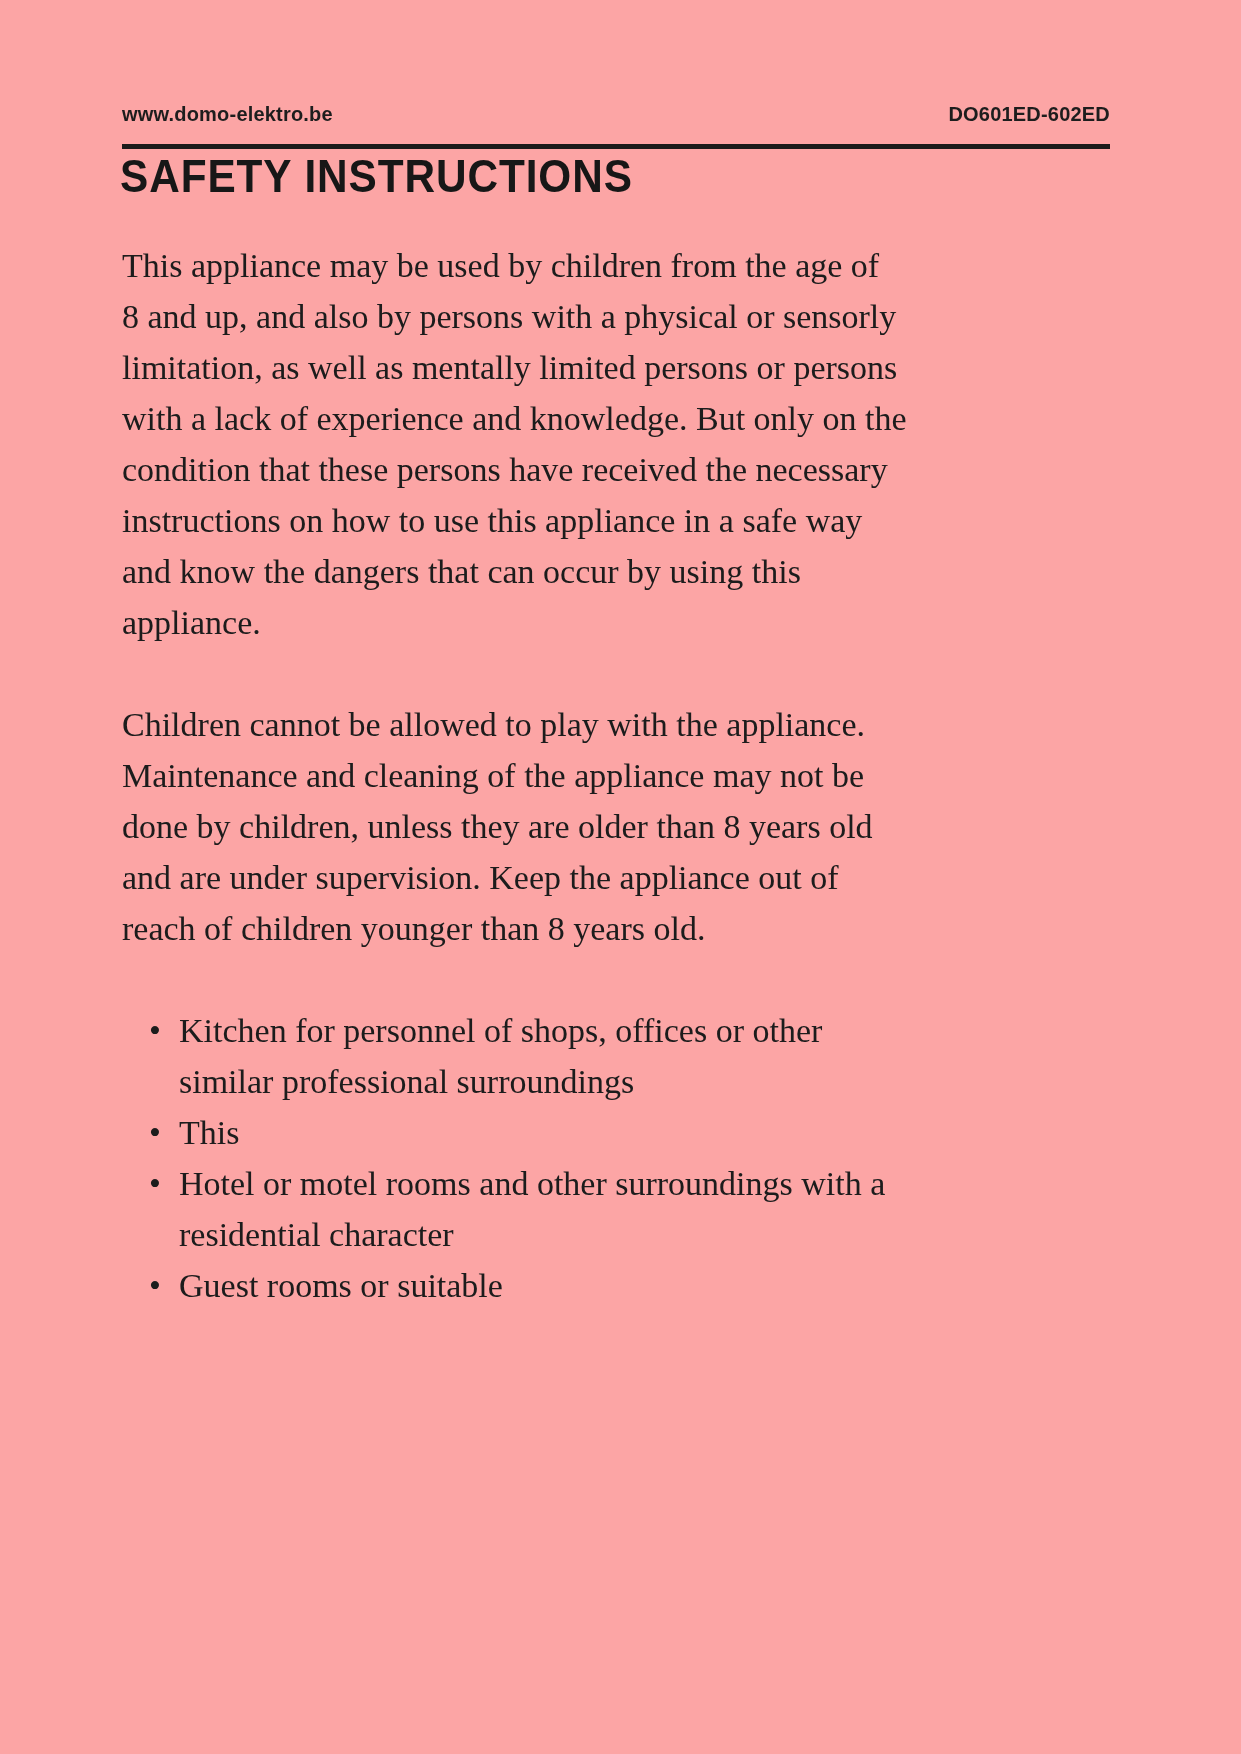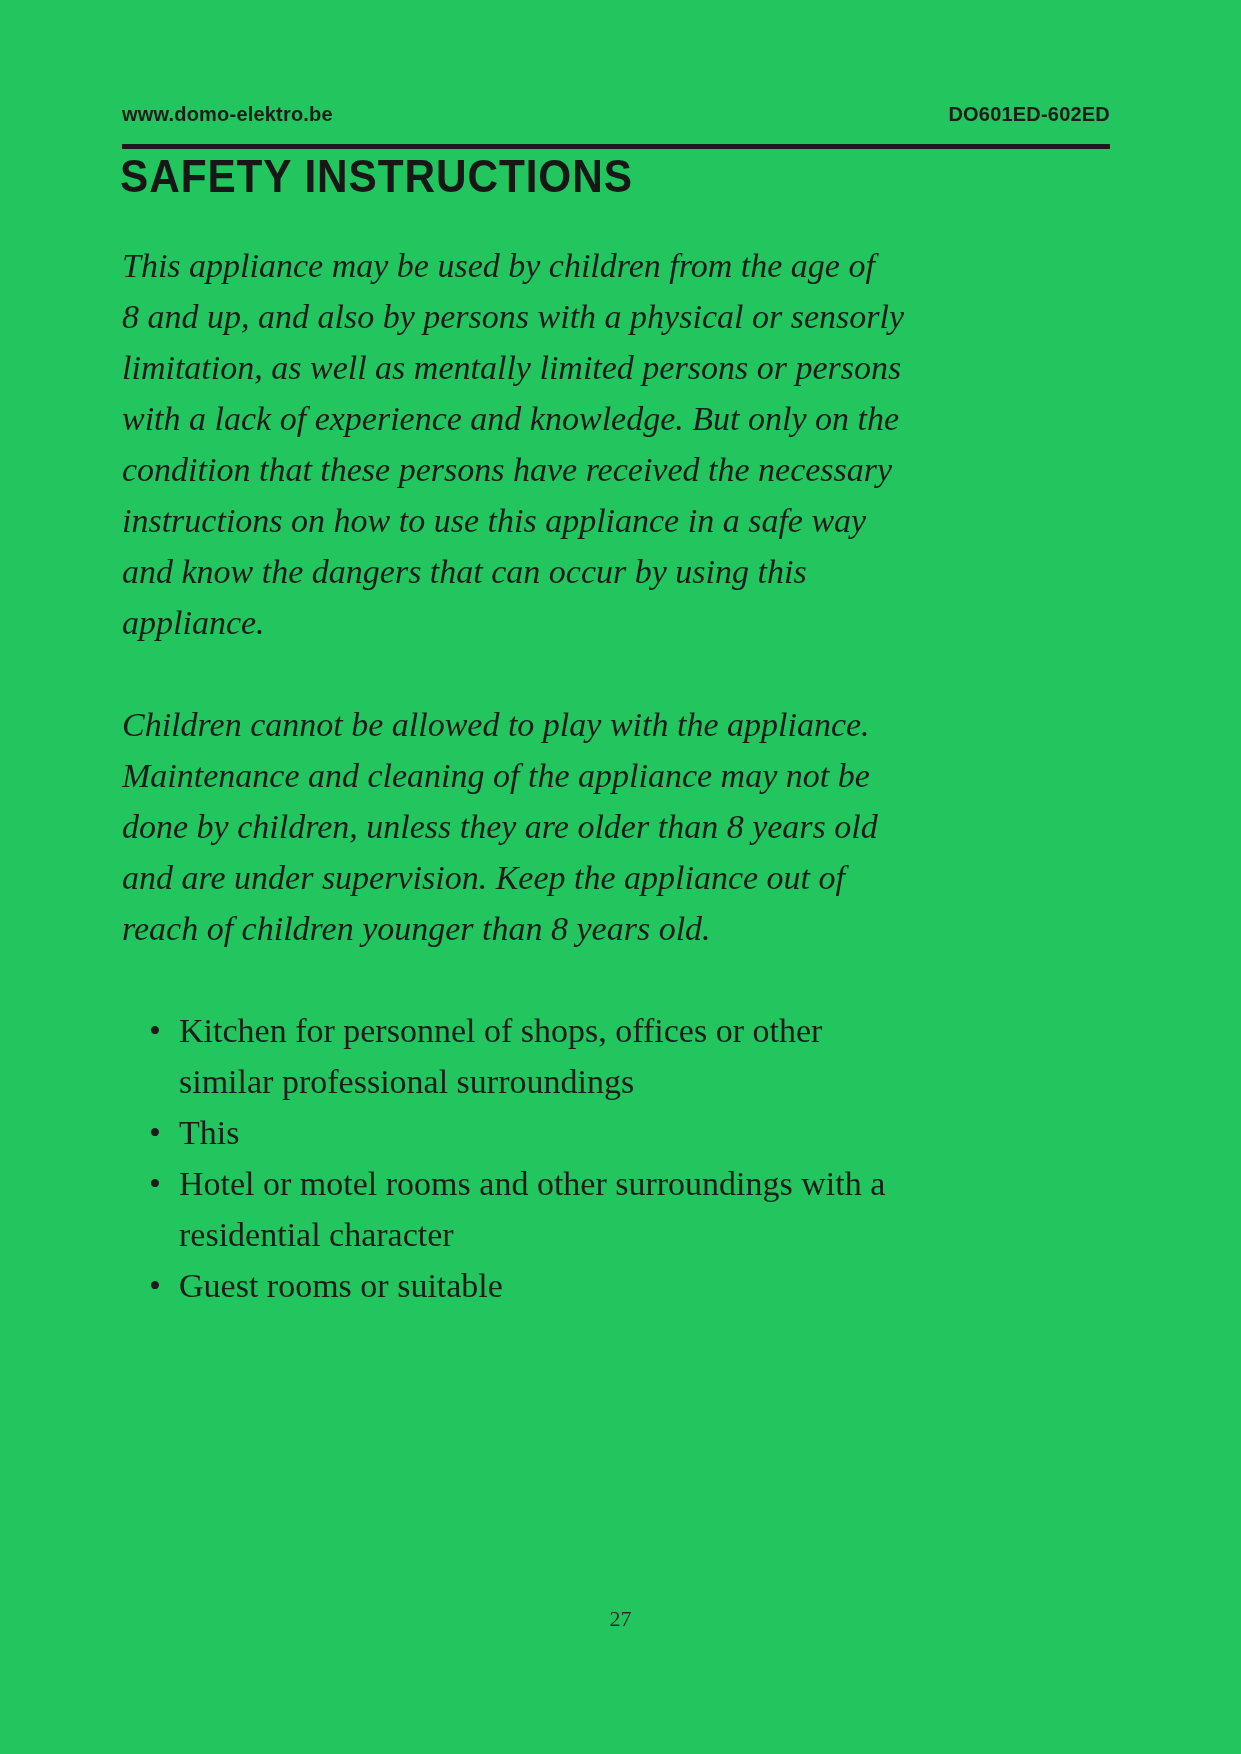--- a/index.html
+++ b/index.html
@@ -4,21 +4,21 @@
 <style>
   html, body {
     margin: 0;
     padding: 0;
     background: #ffffff;
   }
   .page {
     position: relative;
     width: 1241px;
     height: 1754px;
-    background: #22c55e;
+    background: #fca5a5;
     overflow: hidden;
     font-family: "Liberation Serif", serif;
     color: #1c1c1c;
   }
   .header {
     position: absolute;
     left: 122px;
     top: 103px;
     width: 988px;
     display: flex;
@@ -56,21 +56,20 @@
     left: 122px;
     top: 240px;
     width: 866px;
     font-size: 34px;
     line-height: 51px;
     color: #1c1c1c;
   }
   .content p {
     margin: 0 0 51px 0;
     white-space: pre-line;
-    font-style: italic;
   }
   .content p.no-gap {
     margin-bottom: 0;
   }
   ul.bullet-list {
     list-style: none;
     margin: 0 0 51px 0;
     padding: 0;
   }
   ul.bullet-list li {
@@ -142,15 +141,14 @@
 residential character</span>
       </li>
       <li>
         <span class="bullet-glyph">•</span>
         <span class="bullet-text">Guest rooms or suitable</span>
       </li>
     </ul>
 
   </div>
 
-  <div class="page-number">27</div>
 
 </div>
 
 </body></html>

